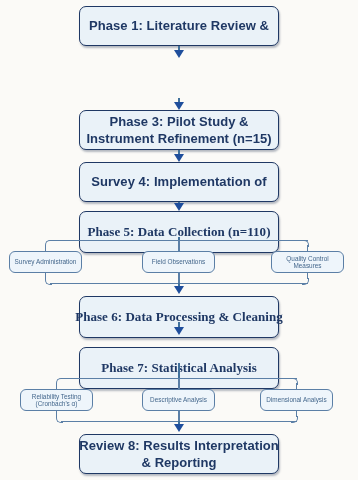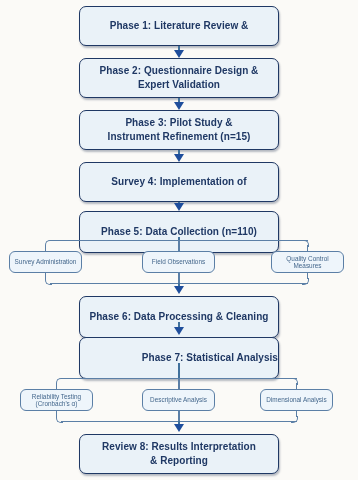--- a/index.html
+++ b/index.html
@@ -23,36 +23,36 @@
   .phase-box {
     position: absolute;
     left: 79px;
     width: 200px;
     box-sizing: border-box;
     background: #eaf2f8;
     border: 1.6px solid #1f3864;
     border-radius: 7px;
     box-shadow: 1px 2px 2px rgba(20, 35, 70, 0.30);
     color: #1f3864;
-    font-size: 10px;
+    font-size: 13px;
     font-weight: bold;
     letter-spacing: 0.05px;
     display: flex;
     flex-direction: column;
     align-items: center;
     justify-content: center;
     text-align: center;
   }
   .phase-box .line {
     line-height: 1.05;
     padding: 1.5px 0;
     white-space: nowrap;
   }
   .phase-box.two-line { height: 40px; }
-  .phase-box.one-line { height: 42px; }
+  .phase-box.one-line { height: 42px; font-family: Liberation Serif, serif; }
 
   
   .sub-box {
     position: absolute;
     box-sizing: border-box;
     background: #eef5fb;
     border: 1px solid #5b7fa6;
     border-radius: 6px;
     color: #44678c;
     font-size: 6.4px;
@@ -104,24 +104,20 @@
 
 <div id="flowchart">
 
   <div class="phase-box two-line" style="top:6px;">
     <div class="line">Phase 1: Literature Review &amp;</div>
   </div>
 
   <div class="vline" style="left:178.2px; top:46px; height:6px;"></div>
   <div class="arrow-head" style="left:174px; top:50px;"></div>
 
-  <div class="phase-box two-line" style="top:58px;">
-    <div class="line">Phase 2: Questionnaire Design &amp;</div>
-    <div class="line">Expert Validation</div>
-  </div>
 
   <div class="vline" style="left:178.2px; top:98px; height:6px;"></div>
   <div class="arrow-head" style="left:174px; top:102px;"></div>
 
   <div class="phase-box two-line" style="top:110px;">
     <div class="line">Phase 3: Pilot Study &amp;</div>
     <div class="line">Instrument Refinement (n=15)</div>
   </div>
 
   <div class="vline" style="left:178.2px; top:150px; height:6px;"></div>
@@ -167,21 +163,21 @@
   <div class="vline" style="left:178.2px; top:283px; height:6px;"></div>
   <div class="arrow-head" style="left:174px; top:286px;"></div>
 
   <div class="phase-box one-line" style="top:296px;align-items:center;">
     <div class="line">Phase 6: Data Processing &amp; Cleaning</div>
   </div>
 
   <div class="vline" style="left:178.2px; top:322px; height:8px;"></div>
   <div class="arrow-head" style="left:174px; top:327px;"></div>
 
-  <div class="phase-box one-line" style="top:337px;align-items:flex-end;">
+  <div class="phase-box one-line" style="top:347px;">
     <div class="line">Phase 7: Statistical Analysis</div>
   </div>
 
   <div class="vline" style="left:178.2px; top:363px; height:16px;"></div>
   <div class="hline" style="left:61px; top:378px; width:236px;"></div>
   <div class="corner tl" style="left:56px; top:378px; width:6px; height:6px;"></div>
   <div class="corner tr" style="left:291px; top:378px; width:6px; height:6px;"></div>
   <div class="vline" style="left:56px; top:383px; height:6px; background:#5b7fa6; width:1.4px;"></div>
   <div class="vline" style="left:295.6px; top:383px; height:6px; background:#5b7fa6; width:1.4px;"></div>
   <div class="vline" style="left:178.4px; top:378px; height:11px; background:#5b7fa6; width:1.4px;"></div>

